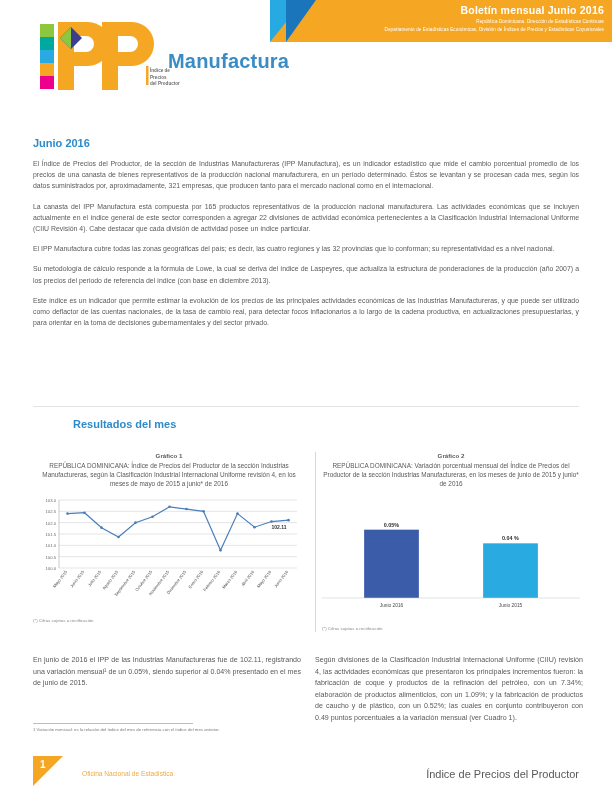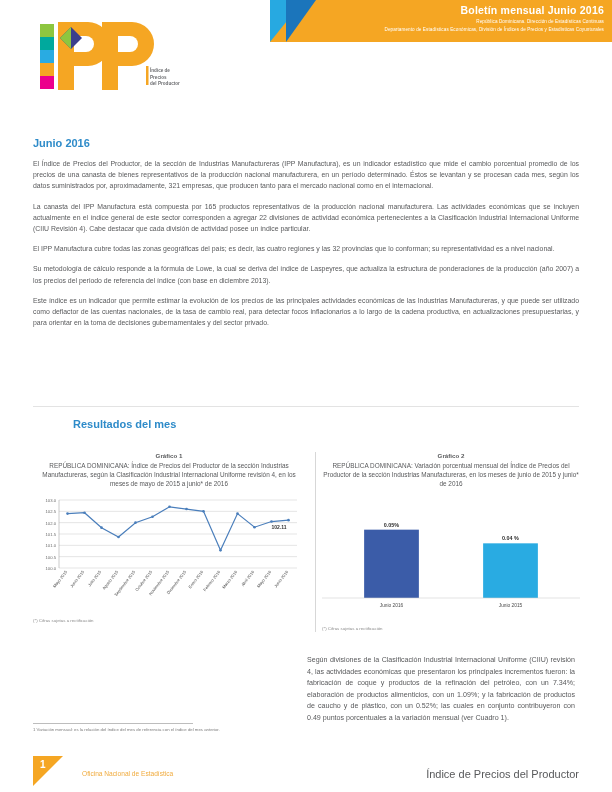--- a/index.html
+++ b/index.html
@@ -72,21 +72,21 @@
   .g-title{font-size:6.4px;color:#58595b;text-align:center;line-height:1.42;margin:2px 0 0 0;}
 
   .note{font-size:4.4px;color:#8b8b8b;margin:4px 0 0 0;}
 
   
   .linechart{position:relative;width:272px;height:120px;margin-top:6px;}
   .bars{position:relative;width:258px;height:118px;margin-top:16px;}
 
   
   #col-left{position:absolute;left:33px;top:648px;width:268px;}
-  #col-right{position:absolute;left:307px;top:648px;width:268px;}
+  #col-right{position:absolute;left:315px;top:648px;width:268px;}
   #col-left .para,#col-right .para{font-size:7.1px;line-height:1.62;}
 
   .footnote-rule{position:absolute;left:33px;top:723px;width:160px;height:1px;background:#bdbdbd;}
   #footnote{position:absolute;left:33px;top:727px;width:420px;
     font-size:4.3px;color:#7a7a7a;line-height:1.5;}
 
   
   .footer{position:absolute;left:0;top:752px;width:612px;height:40px;}
   .footer-tri{position:absolute;left:33px;top:4px;width:0;height:0;
     border-top:30px solid #f5a623;border-right:30px solid transparent;}
@@ -130,20 +130,21 @@
 
         <rect x="108" y="48" width="2.5" height="19" fill="#f5a623"></rect>
       </svg>
       <div class="logo-tag">
         <div>Índice de</div>
         <div>Precios</div>
         <div>del Productor</div>
       </div>
     </div>
 
+    <div class="section-name">Manufactura</div>
   </div>
 
   <div id="intro">
     <div class="blue-head">Junio 2016</div>
     <p class="para">El Índice de Precios del Productor, de la sección de Industrias Manufactureras (IPP Manufactura), es un indicador estadístico que mide el cambio porcentual promedio de los precios de una canasta de bienes representativos de la producción nacional manufacturera, en un período determinado. Éstos se levantan y se procesan cada mes, según los datos suministrados por, aproximadamente, 321 empresas, que producen tanto para el mercado nacional como en el internacional.</p>
     <p class="para">La canasta del IPP Manufactura está compuesta por 165 productos representativos de la producción nacional manufacturera. Las actividades económicas que se incluyen actualmente en el índice general de este sector corresponden a agregar 22 divisiones de actividad económica pertenecientes a la Clasificación Industrial Internacional Uniforme (CIIU Revisión 4). Cabe destacar que cada división de actividad posee un índice particular.</p>
     <p class="para">El IPP Manufactura cubre todas las zonas geográficas del país; es decir, las cuatro regiones y las 32 provincias que lo conforman; su representatividad es a nivel nacional.</p>
     <p class="para">Su metodología de cálculo responde a la fórmula de Lowe, la cual se deriva del índice de Laspeyres, que actualiza la estructura de ponderaciones de la producción (año 2007) a los precios del periodo de referencia del índice (con base en diciembre 2013).</p>
     <p class="para">Este índice es un indicador que permite estimar la evolución de los precios de las principales actividades económicas de las Industrias Manufactureras, y que puede ser utilizado como deflactor de las cuentas nacionales, de la tasa de cambio real, para detectar focos inflacionarios a lo largo de la cadena productiva, en actualizaciones presupuestarias, y para orientar en la toma de decisiones gubernamentales y del sector privado.</p>
   </div>
@@ -215,20 +216,23 @@
           <text x="69.5" y="22.666666666666657" font-size="5.4" font-weight="bold" fill="#2b2b2b" text-anchor="middle" font-family="Liberation Sans, sans-serif">0.05%</text>
           <text x="69.5" y="103" font-size="4.8" fill="#4a4a4a" text-anchor="middle" font-family="Liberation Sans, sans-serif">Junio 2016</text>
           <rect x="161.13" y="39.33333333333333" width="54.74" height="54.66666666666667" fill="#29abe2"></rect>
           <text x="188.5" y="36.33333333333333" font-size="5.4" font-weight="bold" fill="#2b2b2b" text-anchor="middle" font-family="Liberation Sans, sans-serif">0.04 %</text>
           <text x="188.5" y="103" font-size="4.8" fill="#4a4a4a" text-anchor="middle" font-family="Liberation Sans, sans-serif">Junio 2015</text>
           <line x1="0" y1="94" x2="258" y2="94" stroke="#d0d0d0" stroke-width="0.6"></line>
         </svg></div>
     <p class="note">(*) Cifras sujetas a rectificación</p>
   </div>
 
+  <div id="col-left">
+    <p class="para">En junio de 2016 el IPP de las Industrias Manufactureras fue de 102.11, registrando una variación mensual¹ de un 0.05%, siendo superior al 0.04% presentado en el mes de junio de 2015.</p>
+  </div>
   <div id="col-right">
     <p class="para">Según divisiones de la Clasificación Industrial Internacional Uniforme (CIIU) revisión 4, las actividades económicas que presentaron los principales incrementos fueron: la fabricación de coque y productos de la refinación del petróleo, con un 7.34%; elaboración de productos alimenticios, con un 1.09%; y la fabricación de productos de caucho y de plástico, con un 0.52%; las cuales en conjunto contribuyeron con 0.49 puntos porcentuales a la variación mensual (ver Cuadro 1).</p>
   </div>
 
   <div class="footnote-rule"></div>
   <div id="footnote">1 Variación mensual: es la relación del índice del mes de referencia con el índice del mes anterior.</div>
 
   <div class="footer">
     <div class="footer-tri"></div>
     <div class="footer-pagenum">1</div>

